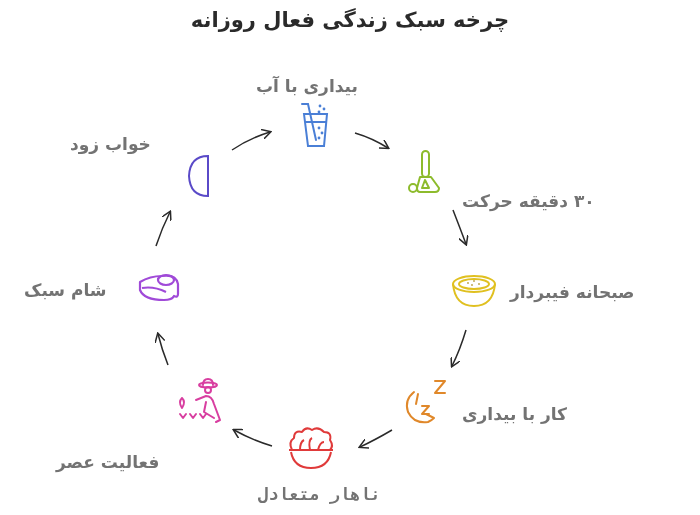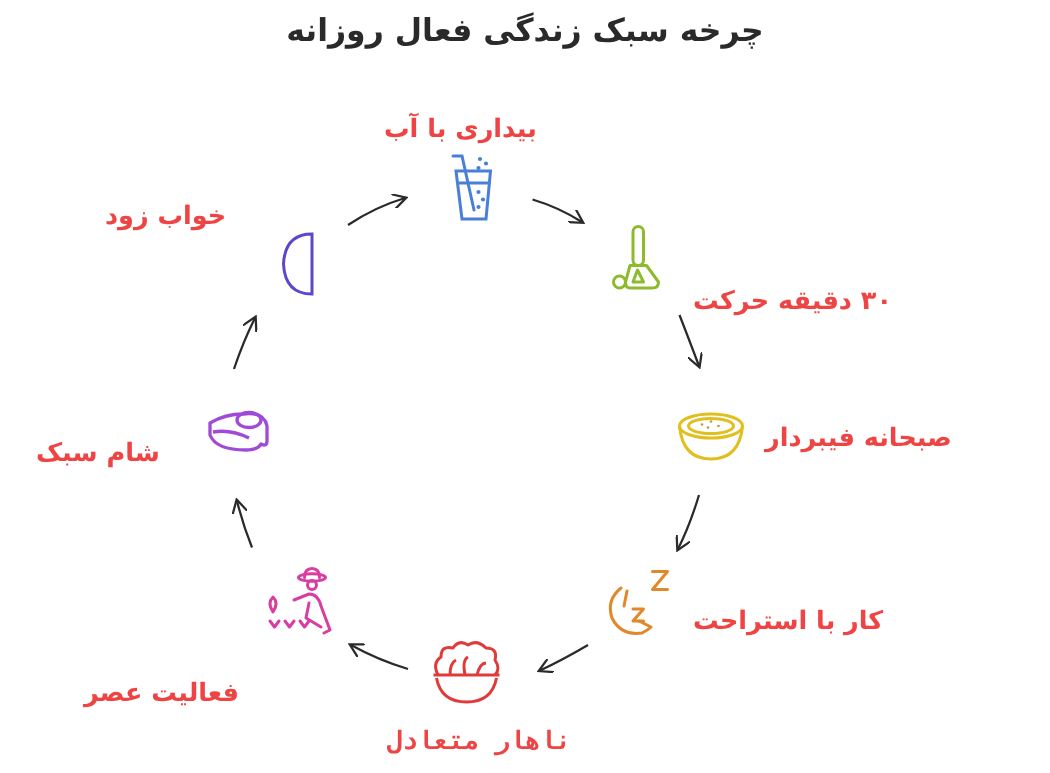--- a/index.html
+++ b/index.html
@@ -1,21 +1,21 @@
 <!DOCTYPE html>
 <html><head>
 <meta charset="utf-8">
 <style>
   html, body { margin:0; padding:0; background:#ffffff; }
   body { width:700px; height:515px; position:relative; overflow:hidden;
          font-family:"DejaVu Sans", sans-serif; color:#2a2a2a; }
   .title { position:absolute; top:8px; left:0; width:700px; text-align:center;
            font-size:21px; font-weight:bold; direction:rtl; }
   .label { position:absolute; font-size:17px; font-weight:bold; direction:rtl;
-           white-space:nowrap; color:#ef4444; }
+           white-space:nowrap; color:#737373; }
   .icon { position:absolute; }
   svg.arrows { position:absolute; left:0; top:0; }
 </style>
 </head>
 <body>
 
 <div class="title">چرخه سبک زندگی فعال روزانه</div>
 
 <svg class="arrows" width="700" height="515">
   <defs>
@@ -70,21 +70,21 @@
     <path d="M3,12 Q5,34 24,34 Q43,34 45,12"></path>
   </g>
   <g fill="#b8a040">
       <circle cx="18" cy="11" r="0.9"></circle>
       <circle cx="24" cy="9" r="0.9"></circle>
       <circle cx="29" cy="12" r="0.9"></circle>
       <circle cx="22" cy="13" r="0.9"></circle>
     </g>
 </svg>
 
-<div class="label" style="left:462px; top:404px;">کار با استراحت</div>
+<div class="label" style="left:462px; top:404px;">کار با بیداری</div>
 <svg class="icon" style="left:402px; top:376px;" width="48" height="50" viewBox="0 0 48 50">
   <g fill="none" stroke="#e0882a" stroke-width="2" stroke-linecap="round" stroke-linejoin="round">
     <path d="M12,16 Q2,24 6,36 Q12,48 26,46 Q30,44 32,42 L24,38"></path>
     <path d="M16,18 L14,28"></path>
     <path d="M20,30 L27,30 L20,38 L27,38"></path>
     <path d="M33,5 L43,5 L33,17 L43,17"></path>
   </g>
 </svg>
 
 <svg class="icon" style="left:286px; top:424px;" width="50" height="46" viewBox="0 0 50 46">
@@ -107,21 +107,21 @@
     <circle cx="32" cy="12" r="3"></circle>
     <path d="M20,22 L30,18 Q36,18 38,26 L44,42 L40,44"></path>
     <path d="M30,24 L28,34 L38,40"></path>
     <path d="M6,30 Q2,24 6,20 Q10,24 6,30 Z"></path>
     <path d="M4,36 L7,40 L10,36"></path>
     <path d="M14,36 L17,40 L20,36"></path>
     <path d="M24,36 L27,40 L30,36"></path>
   </g>
 </svg>
 
-<div class="label" style="left:24px; top:292px;">شام سبک</div>
+<div class="label" style="left:24px; top:280px;">شام سبک</div>
 <svg class="icon" style="left:136px; top:268px;" width="46" height="38" viewBox="0 0 46 38">
   <g fill="none" stroke="#a04ad8" stroke-width="2.2" stroke-linejoin="round">
     <path d="M4,14 Q14,8 26,8 Q40,6 42,16 L42,26 Q42,30 38,28 Q36,32 28,32 Q8,32 4,22 Z"></path>
     <ellipse cx="30" cy="12" rx="8" ry="5"></ellipse>
     <path d="M6,20 Q18,18 30,24"></path>
   </g>
 </svg>
 
 <div class="label" style="left:70px; top:134px;">خواب زود</div>
 <svg class="icon" style="left:186px; top:152px;" width="26" height="48" viewBox="0 0 26 48">

